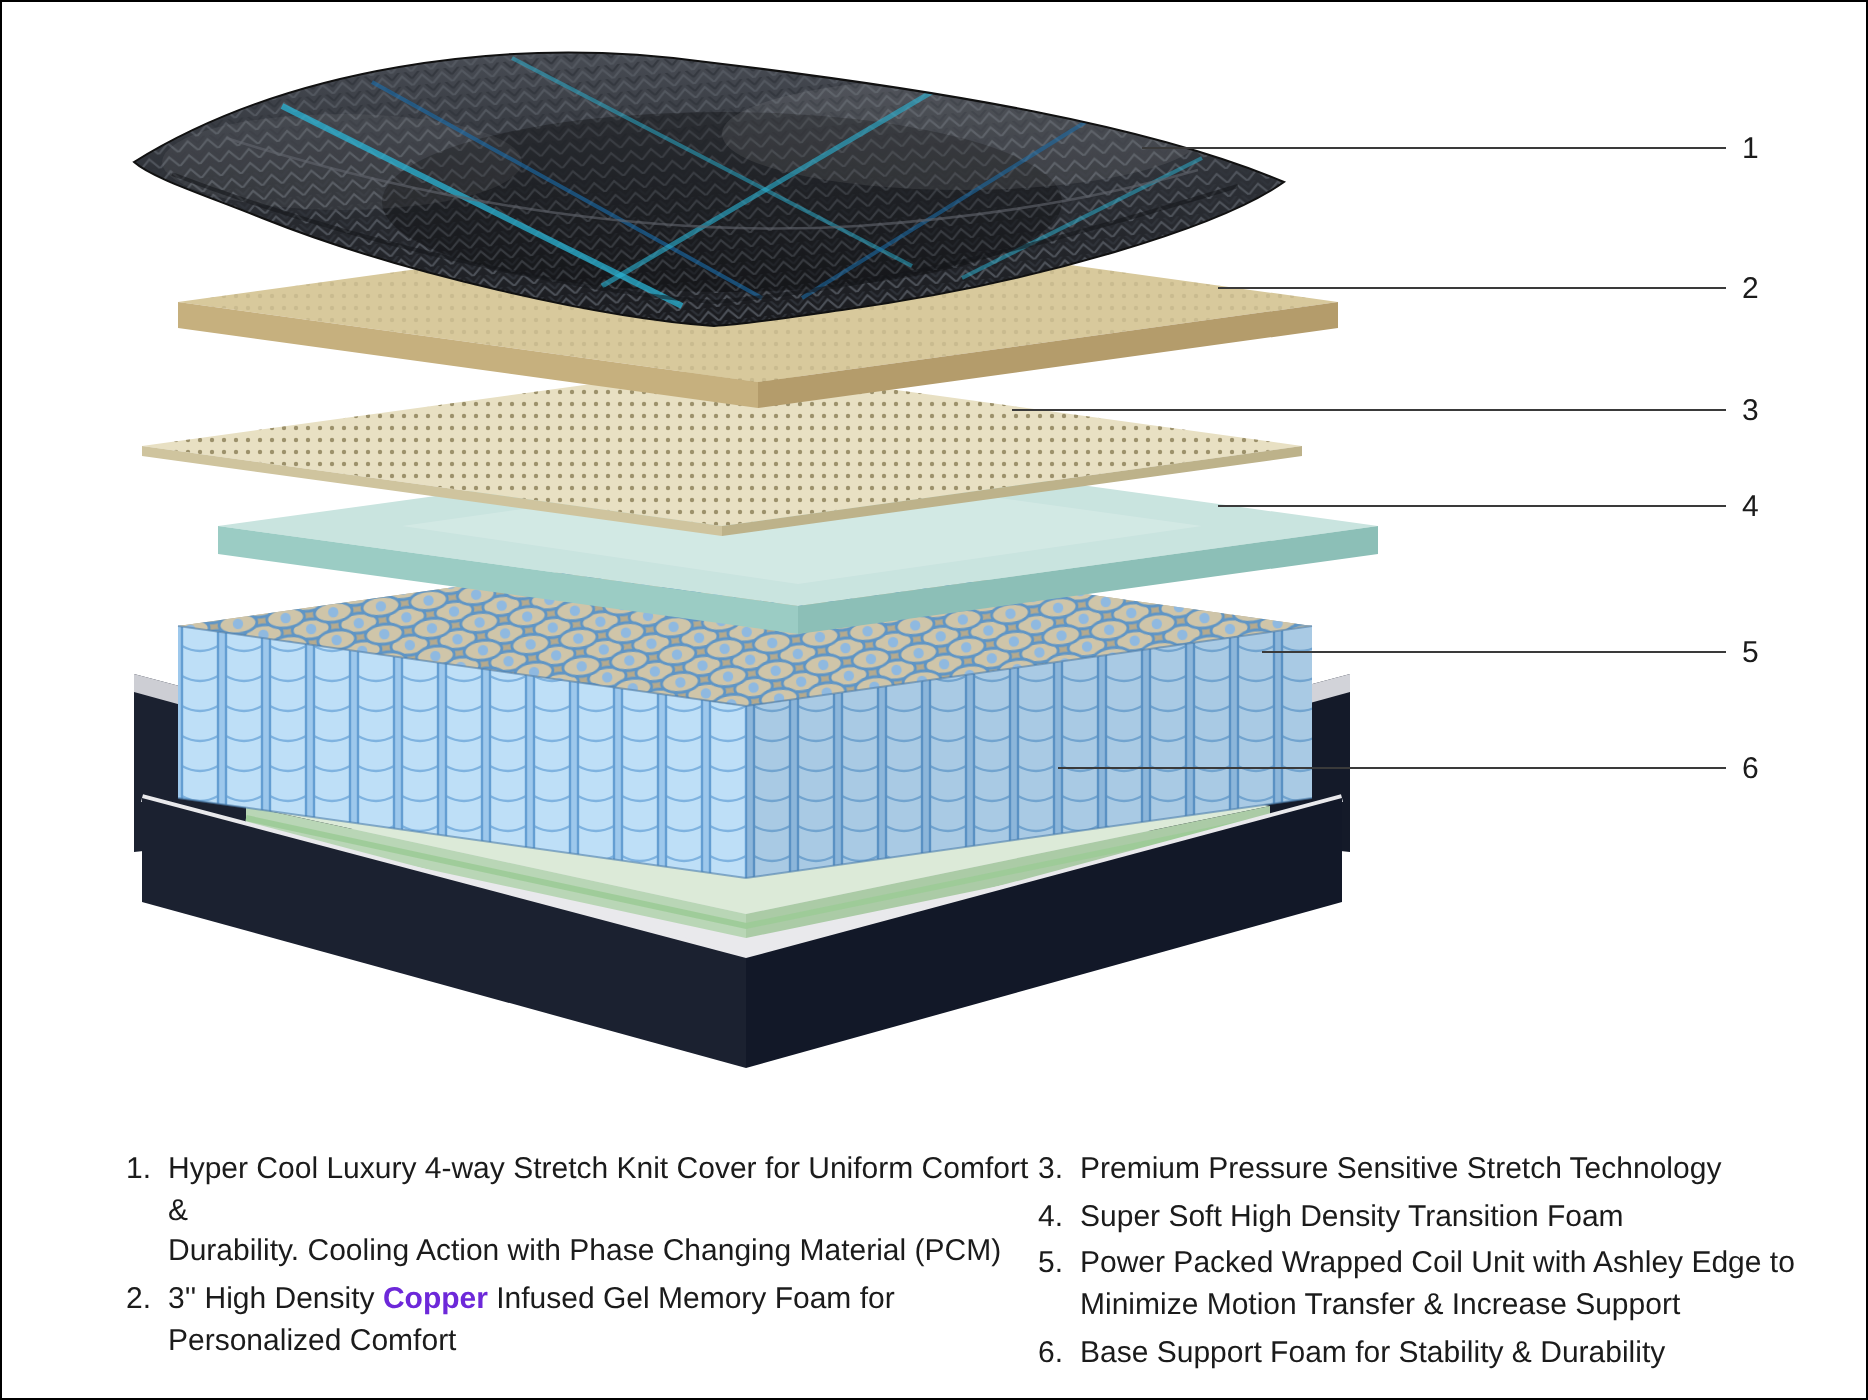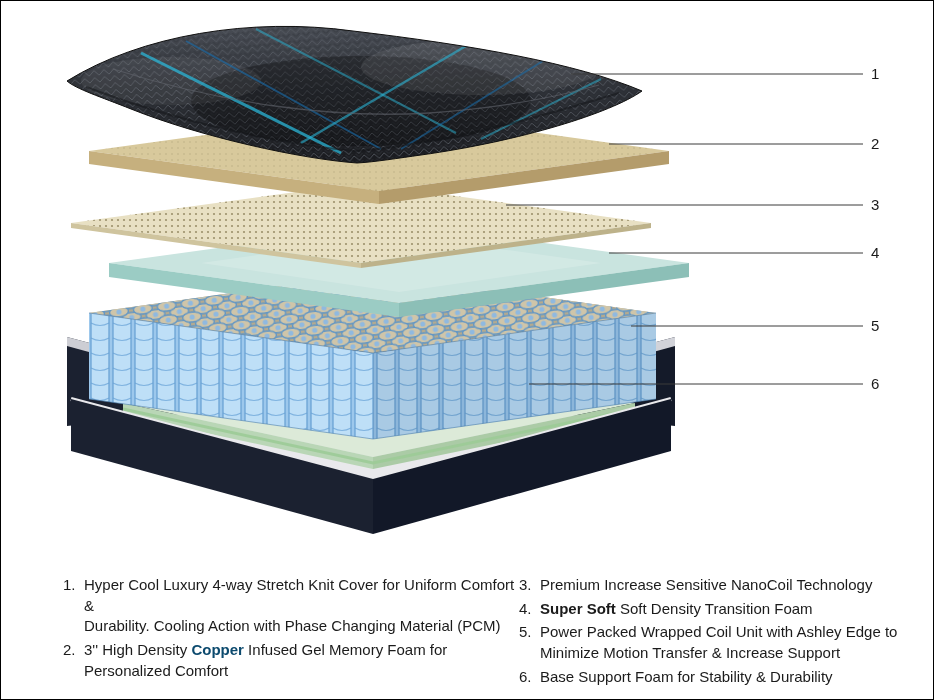--- a/index.html
+++ b/index.html
@@ -6,22 +6,22 @@
   .screen { position:relative; width:934px; height:700px; box-sizing:border-box;
             border:1px solid #000; background:#fff; overflow:hidden; }
   .diagram-svg { position:absolute; top:0; left:0; display:block; }
   .legend { position:absolute; top:574px; left:0; width:934px; height:120px; }
   .col { position:absolute; top:0; }
   .col-left  { left:62px;  width:462px; }
   .col-right { left:518px; width:402px; }
   .legend-item { display:flex; margin-bottom:3px; font-size:15px; line-height:1.38; color:#1b1b1b; }
   .legend-item .num { width:21px; flex:none; }
   .legend-item .txt { flex:1; white-space:pre-line; }
-  .copper { color:#0c4a6e; font-weight:bold; }
-  .bold   { font-weight:bold; }
+  .copper { color:#6d28d9; font-weight:bold; }
+  .bold   { font-weight:normal; }
   .callout-line { stroke:#3a3a3a; stroke-width:1; }
   .callout-num  { font-size:15px; fill:#1b1b1b; font-family:"Liberation Sans", sans-serif; }
   .logo-text { font-size:17px; font-weight:bold; fill:#f2f3f5; font-family:"Liberation Sans", sans-serif; }
 </style>
 </head>
 <body>
 
 <div class="screen">
 
   <svg class="diagram-svg" width="934" height="560" viewBox="0 0 934 560">
@@ -177,25 +177,25 @@
       </div>
       <div class="legend-item">
         <span class="num">2.</span>
         <span class="txt"><span>3'' High Density </span><span class="copper">Copper</span><span> Infused Gel Memory Foam for
 Personalized Comfort</span></span>
       </div>
     </div>
     <div class="col col-right">
       <div class="legend-item">
         <span class="num">3.</span>
-        <span class="txt">Premium Increase Sensitive NanoCoil Technology</span>
+        <span class="txt">Premium Pressure Sensitive Stretch Technology</span>
       </div>
       <div class="legend-item">
         <span class="num">4.</span>
-        <span class="txt"><span class="bold">Super Soft</span><span> Soft Density Transition Foam</span></span>
+        <span class="txt"><span class="bold">Super Soft</span><span> High Density Transition Foam</span></span>
       </div>
       <div class="legend-item">
         <span class="num">5.</span>
         <span class="txt">Power Packed Wrapped Coil Unit with Ashley Edge to
 Minimize Motion Transfer &amp; Increase Support</span>
       </div>
       <div class="legend-item">
         <span class="num">6.</span>
         <span class="txt">Base Support Foam for Stability &amp; Durability</span>
       </div>

